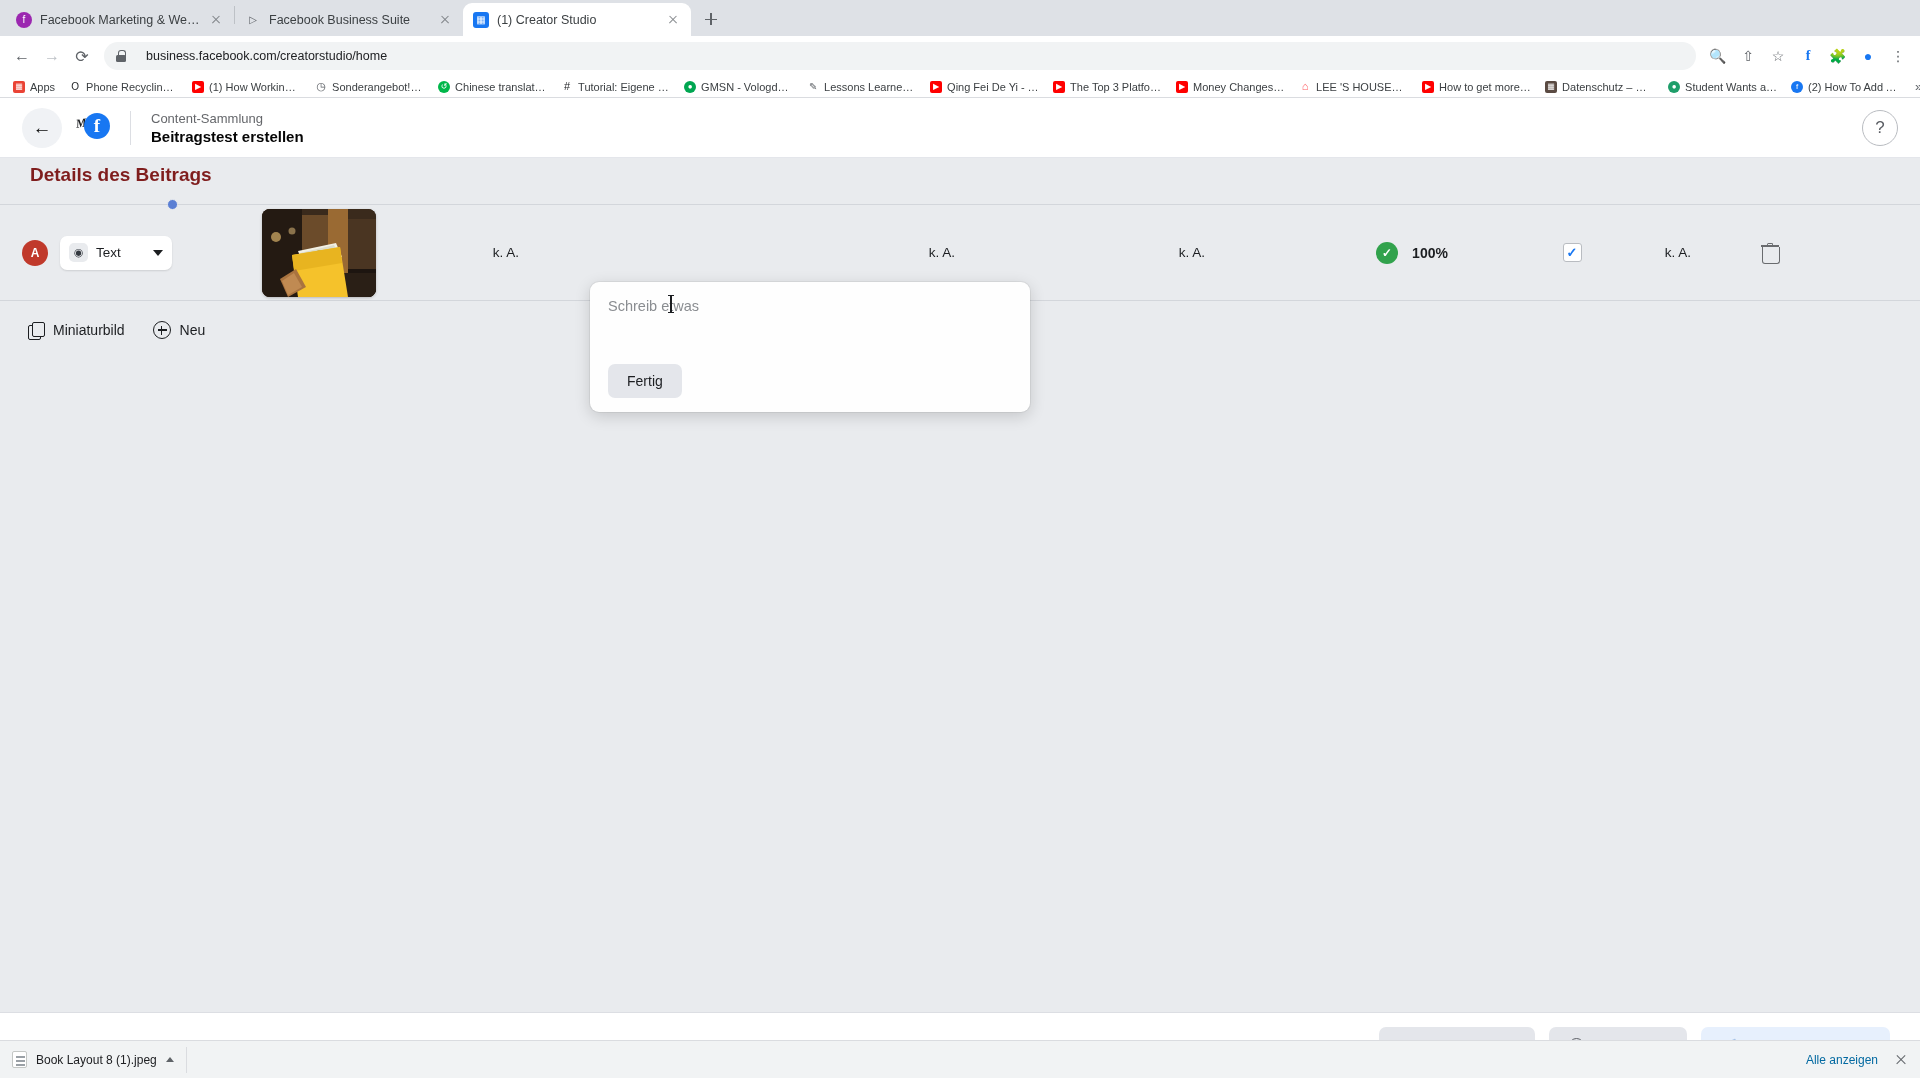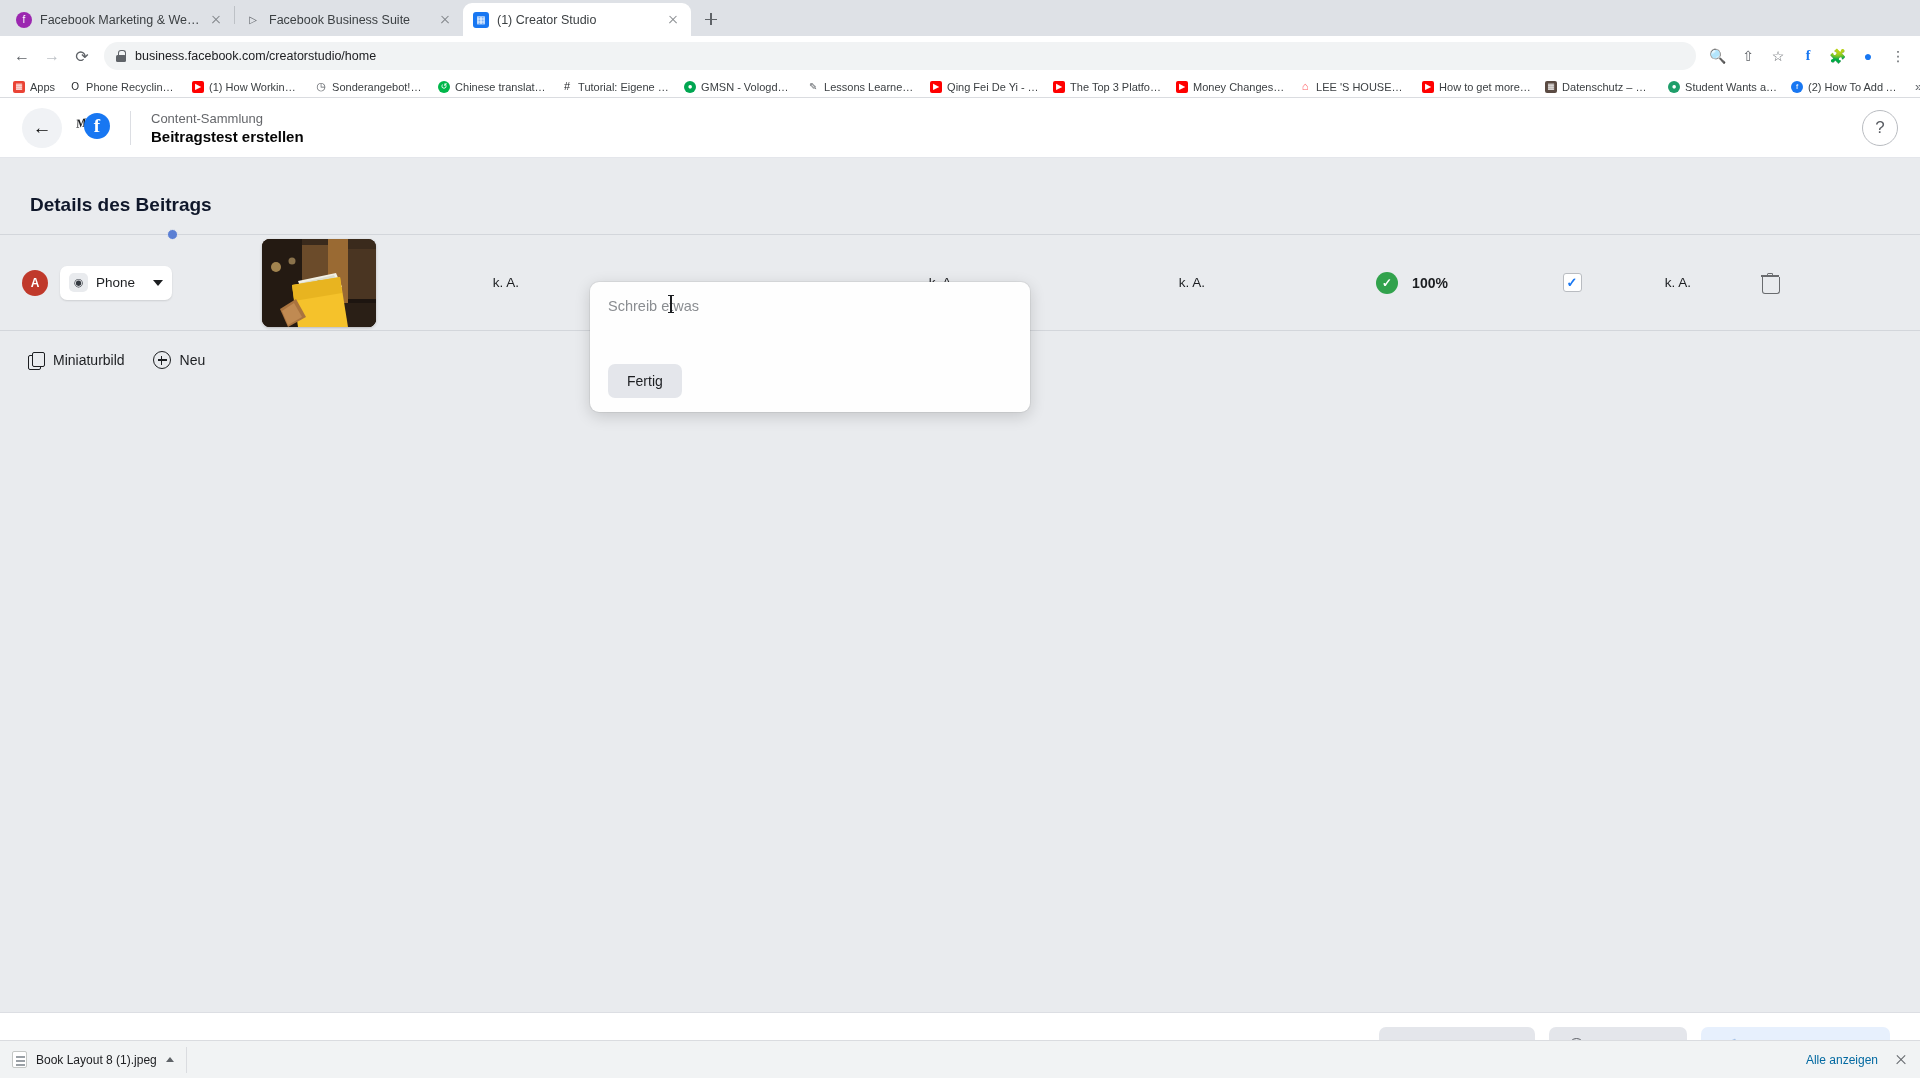--- a/index.html
+++ b/index.html
@@ -45,21 +45,21 @@
 
   .toolbar {
     height: 40px; background: #ffffff; display: flex; align-items: center;
     padding: 0 8px; gap: 2px;
   }
   .navbtn { width: 28px; height: 28px; display: flex; align-items: center;
     justify-content: center; color: #5f6368; font-size: 16px; }
   .navbtn.dim { color: #bdc1c6; }
   .omnibox {
     flex: 1 1 auto; height: 28px; background: #f1f3f4; border-radius: 14px;
-    display: flex; align-items: center; padding: 0 12px; gap: 9px;
+    display: flex; align-items: center; padding: 0 12px; gap: 20px;
     margin: 0 6px; font-size: 12.5px; color: #202124;
   }
   .lock { width: 10px; height: 12px; position: relative; flex: 0 0 10px; }
   .lock::before { content:""; position:absolute; left:0; bottom:0; width:10px; height:7px;
     background:#5f6368; border-radius:1.5px; }
   .lock::after { content:""; position:absolute; left:2.2px; top:0; width:5.6px; height:6px;
     border:1.5px solid #5f6368; border-bottom:none; border-radius:3px 3px 0 0; }
   .tb-icons { display: flex; align-items: center; gap: 2px; }
   .tb-icon { width: 28px; height: 28px; display: flex; align-items: center;
     justify-content: center; font-size: 14px; color: #5f6368; }
@@ -101,22 +101,22 @@
   .hdr-sub { font-size: 13px; color: #65676b; }
   .hdr-title { font-size: 15px; color: #050505; font-weight: bold; }
   .help-btn {
     margin-left: auto; width: 36px; height: 36px; border-radius: 50%;
     border: 1.5px solid #b9bcc1; display: flex; align-items: center;
     justify-content: center; color: #5a5d63; font-size: 17px;
   }
 
   
   .content { background: #e9ebee; height: 920px; position: relative; }
-  .section-title { font-size: 19px; font-weight: bold; color: #0f172a;
-    padding: 36px 0 0 30px; }
+  .section-title { font-size: 19px; font-weight: bold; color: #7f1d1d;
+    padding: 6px 0 0 30px; }
 
   .table { margin: 18px 0 0 0; position: relative; }
   .thead {
     display: flex; align-items: center; font-size: 13.5px; font-weight: bold;
     color: #1c1e21; height: 30px;
   }
   .hrule { height: 1px; background: #d3d6db; margin-top: 8px; position: relative; }
   .hrule-dot { position: absolute; left: 167px; top: -5px; width: 11px; height: 11px;
     border-radius: 50%; background: #5b7fd4; border: 1.5px solid #e9ebee; }
 
@@ -390,21 +390,21 @@
   <div class="table">
     <div class="hrule">
       <div class="hrule-dot"></div>
     </div>
 
     <div class="row">
       <div class="c-type">
         <span class="avatar">A</span>
         <div class="type-select">
           <span class="type-ico">◉</span>
-          <span class="type-label">Phone</span>
+          <span class="type-label">Text</span>
           <span class="caret"></span>
         </div>
       </div>
 
       <div class="c-thumb">
         <div class="thumb">
           <svg width="114" height="88" viewBox="0 0 114 88">
             <rect x="0" y="0" width="114" height="88" fill="#3a2a1c"></rect>
             <rect x="0" y="0" width="40" height="88" fill="#241a12"></rect>
             <rect x="40" y="6" width="26" height="58" fill="#6b4b2a"></rect>

